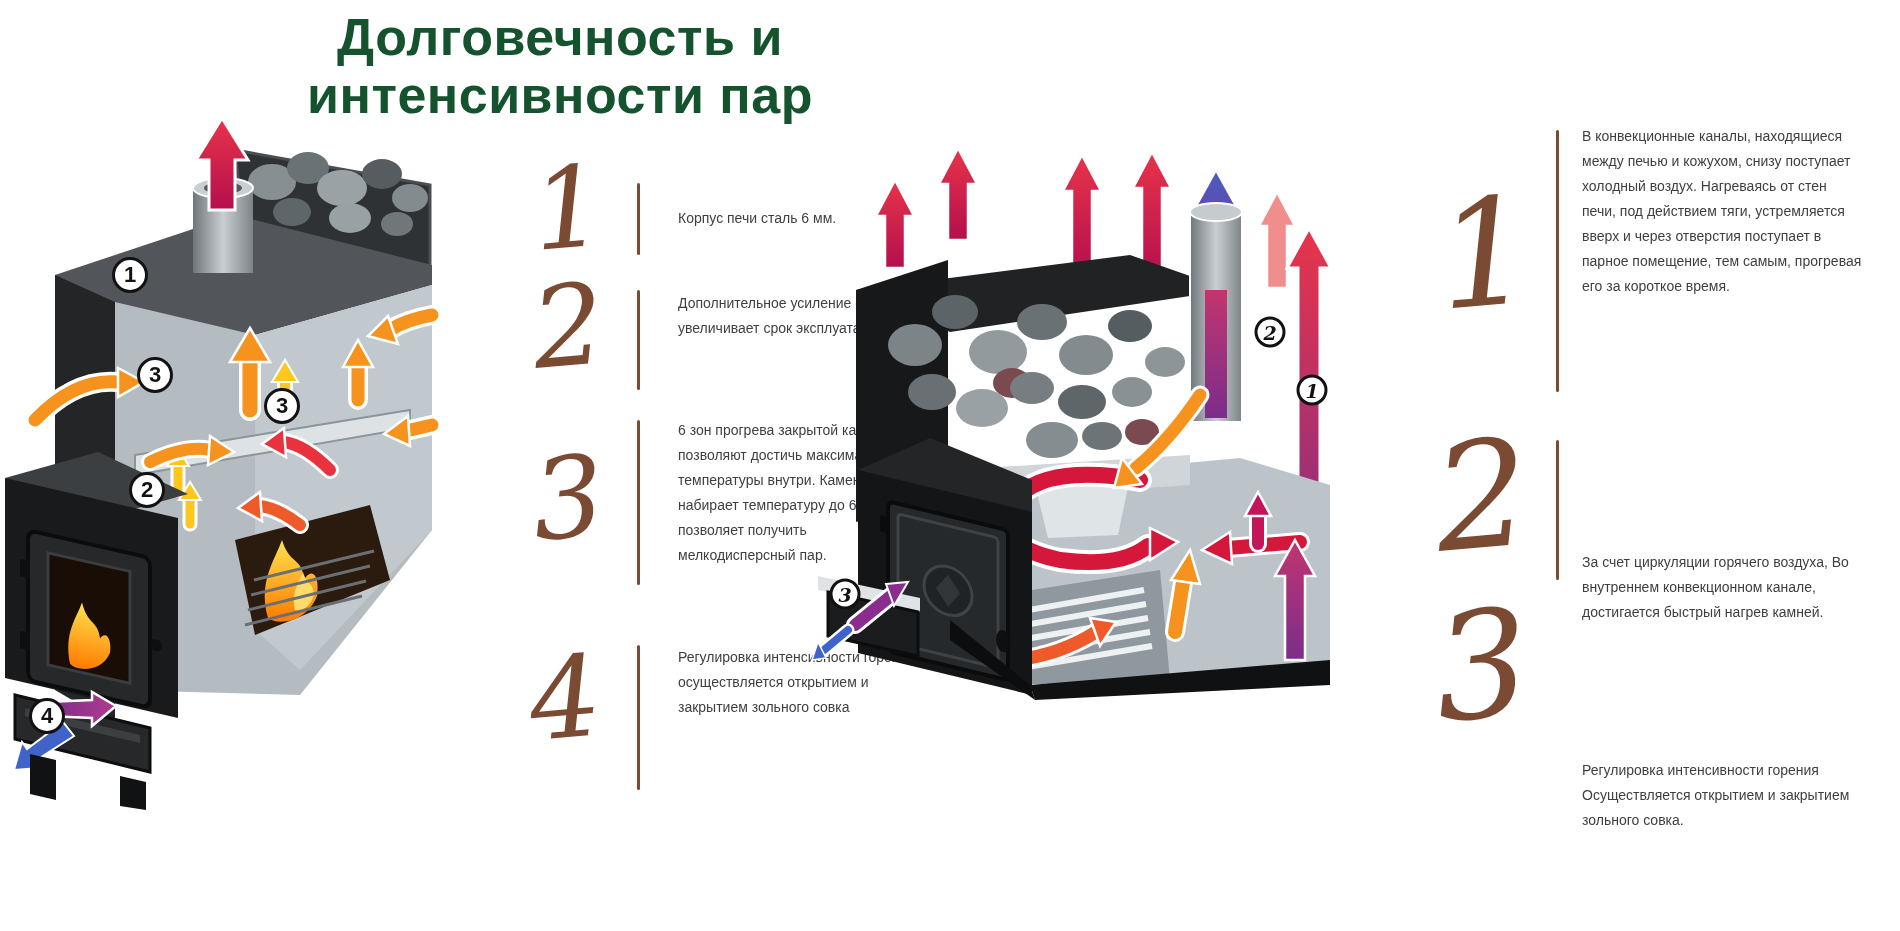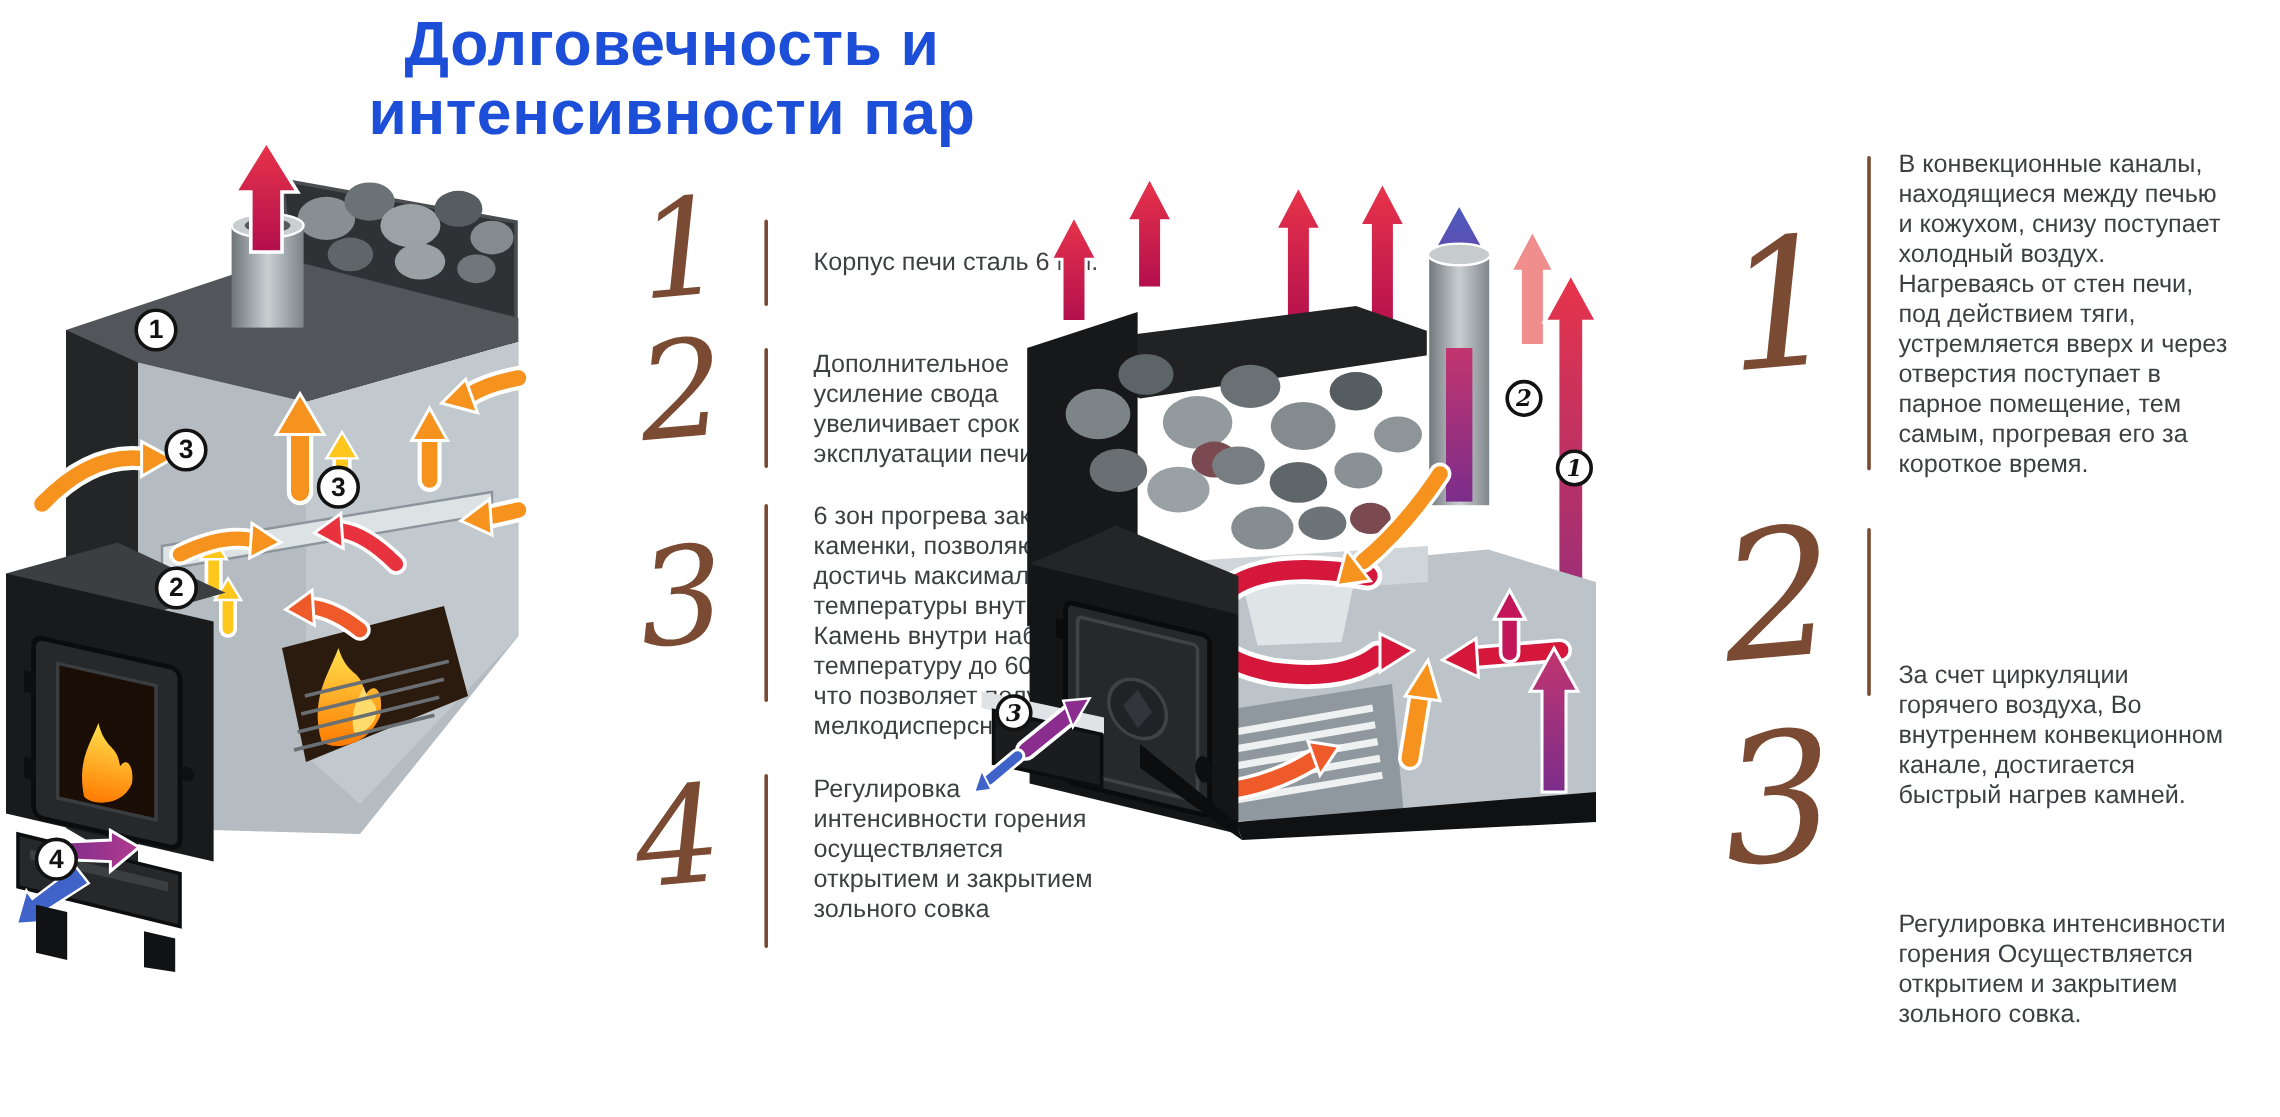--- a/index.html
+++ b/index.html
@@ -1,21 +1,21 @@
 <!DOCTYPE html>
 <html><head>
 <meta charset="utf-8">
 <style>
   html,body{margin:0;padding:0;background:#fff;}
   .canvas{position:relative;width:1900px;height:931px;background:#ffffff;overflow:hidden;
           font-family:"Liberation Sans",sans-serif;}
   .abs{position:absolute;}
-  .section-title{font-weight:700;font-size:52px;line-height:58px;color:#1d4ed8;
+  .section-title{font-weight:700;font-size:52px;line-height:58px;color:#14532d;
                  text-align:center;letter-spacing:.5px;}
-  .body-text{font-size:21px;line-height:25px;color:#3d3f43;}
+  .body-text{font-size:14px;line-height:25px;color:#3d3f43;}
   .script-num{font-family:"DejaVu Serif",serif;font-style:italic;color:#7a4a32;
               line-height:1;transform:rotate(-5deg);text-align:center;}
   .num-lg{font-size:112px;}
   .num-xl{font-size:148px;}
   .divider{width:3px;background:#7a4a32;border-radius:2px;}
   .badge{display:flex;align-items:center;justify-content:center;background:#fff;
          border:3px solid #121212;border-radius:50%;color:#121212;
          transform:translate(-50%,-50%);box-sizing:border-box;}
   .badge-sans{width:36px;height:36px;font-weight:700;font-size:22px;}
   .badge-serif{width:31px;height:31px;font-family:"DejaVu Serif",serif;

